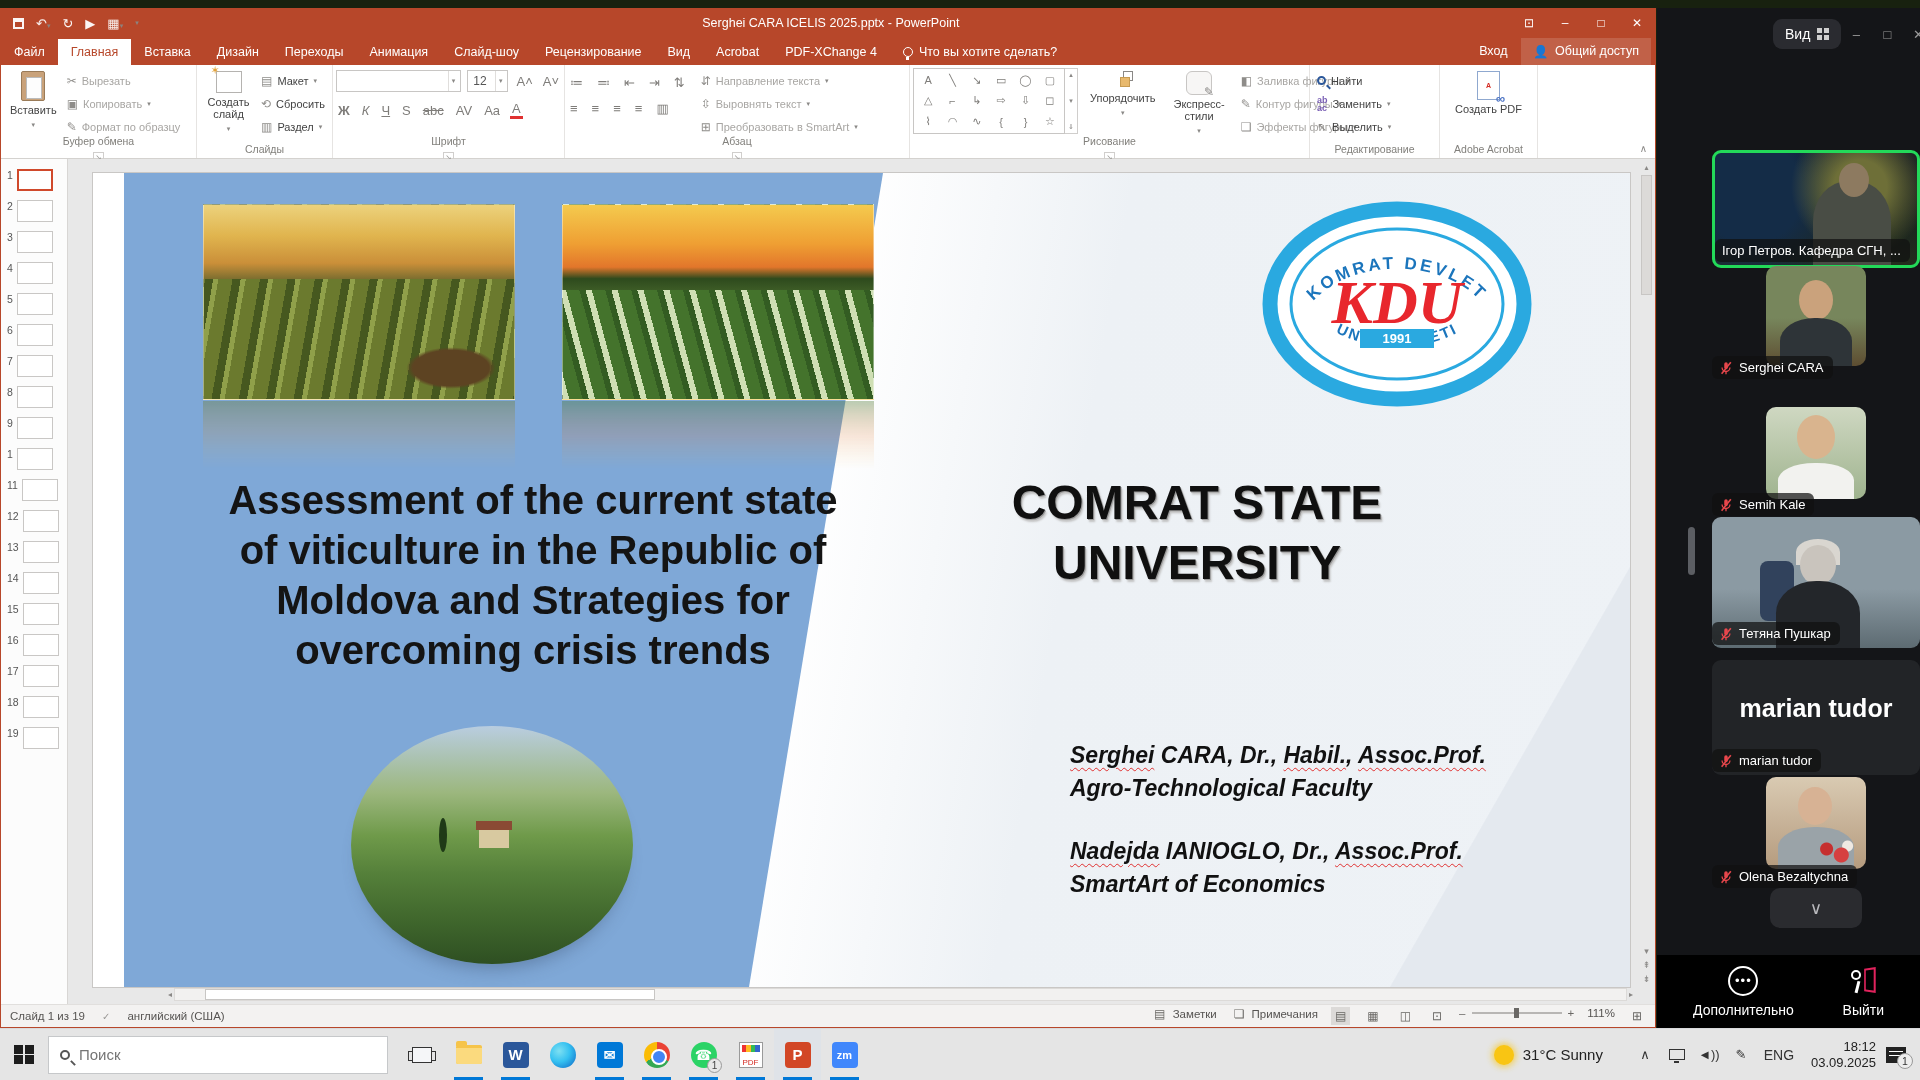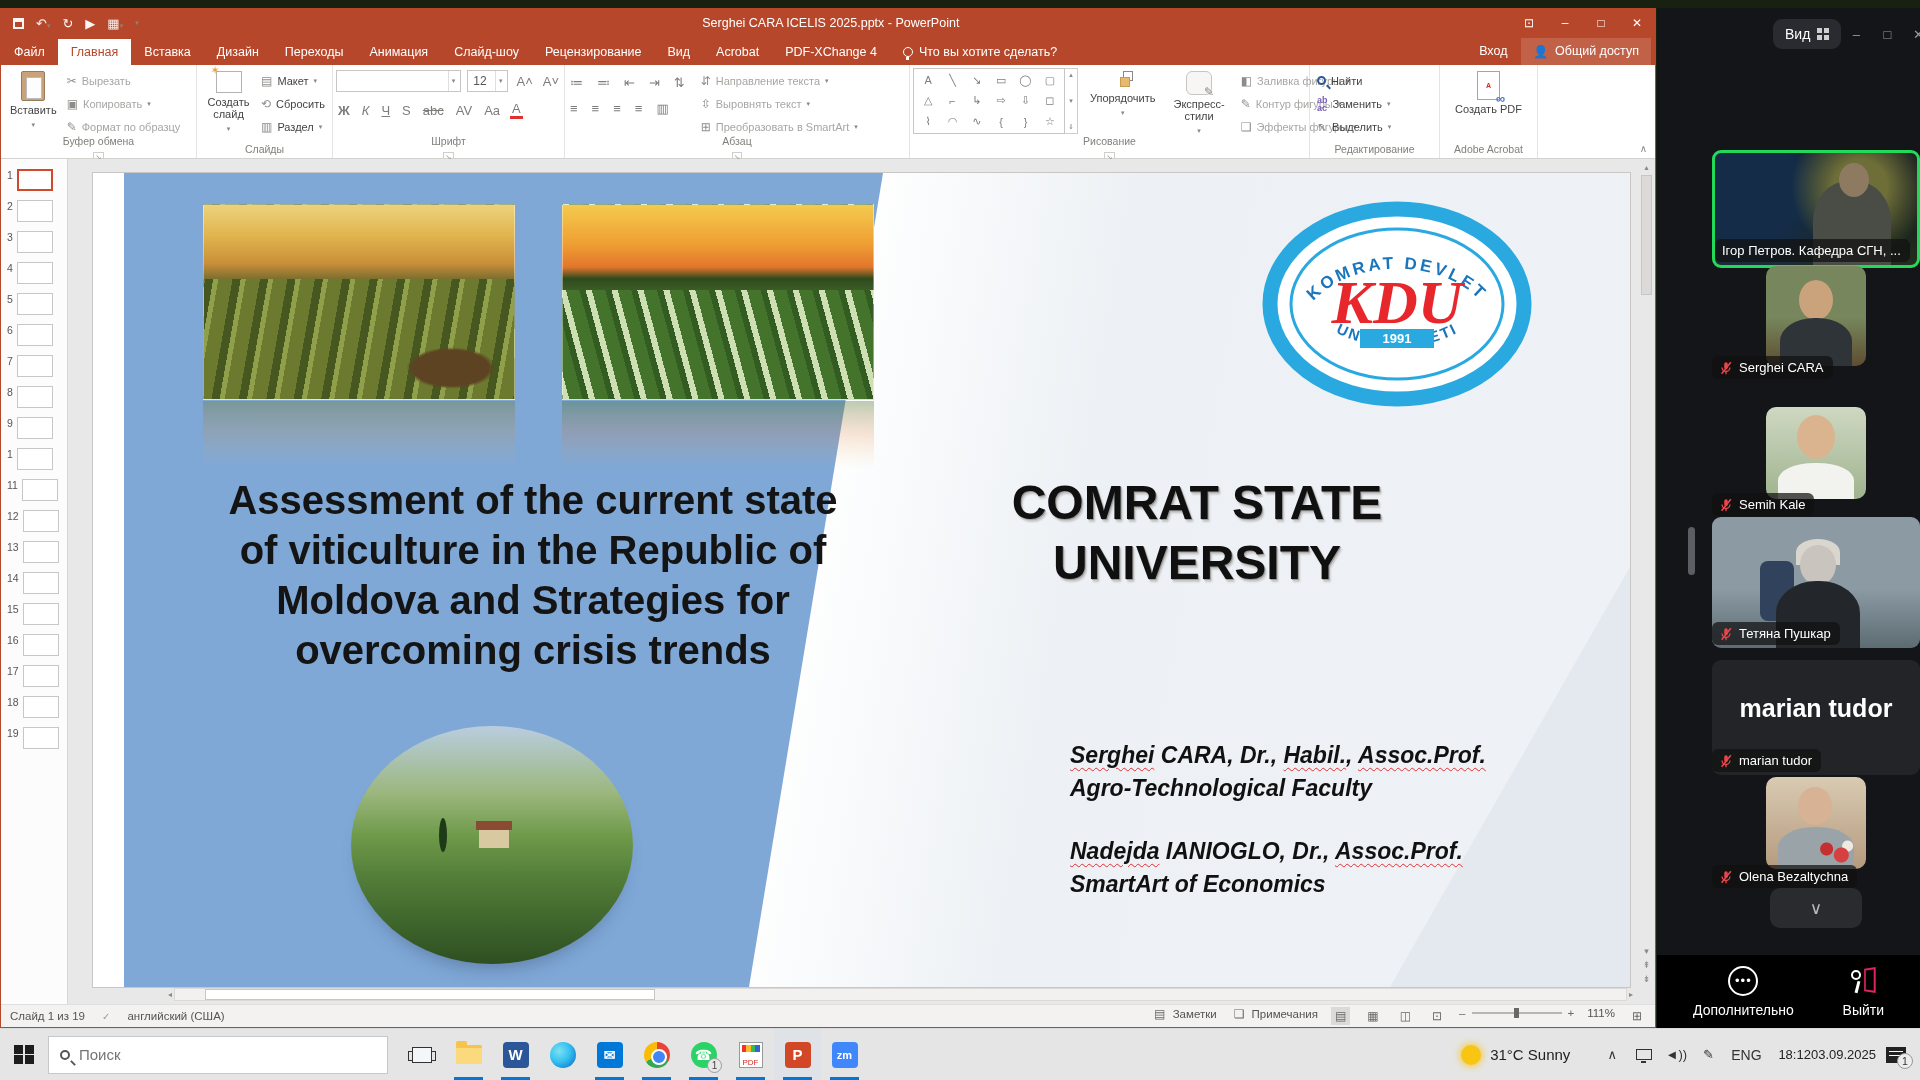--- a/index.html
+++ b/index.html
@@ -226,21 +226,21 @@
   .pdfx:before { content:""; position:absolute; top:2px; left:2px; right:2px; height:7px;
     background:linear-gradient(90deg,#e33 0 25%,#fb2 0 50%,#3b5 0 75%,#36c 0 100%); }
   .pptb { background:#d24726; }
   .zmb { background:#4087fc; font-size:11px; font-weight:bold; }
   .weather { margin-left:auto; display:flex; align-items:center; gap:9px; font-size:15px; color:#222; padding-right:26px; }
   .sun { width:20px; height:20px; border-radius:50%; background:#f9c513; box-shadow:0 0 6px 2px rgba(249,197,19,.65); }
   .tray { display:flex; align-items:center; gap:0; height:100%; }
   .tico { width:32px; height:100%; display:flex; align-items:center; justify-content:center; font-size:13px; color:#333; }
   .moni { width:16px; height:11px; border:1.5px solid #333; position:relative; }
   .moni:after { content:""; position:absolute; left:4px; bottom:-4px; width:5px; height:2px; background:#333; }
-  .clockb { display:flex; align-items:flex-end; justify-content:center; font-size:13px; line-height:16px; padding:0 10px; color:#222; }
+  .clockb { display:flex; flex-direction:column; align-items:flex-end; justify-content:center; font-size:13px; line-height:16px; padding:0 10px; color:#222; }
   .notif { width:20px; height:16px; border:1.5px solid #222; background:#222; position:relative; margin-right:14px; }
   .notif i { position:absolute; left:2px; right:2px; height:1.5px; background:#fff; }
   .notif .nbadge { position:absolute; right:-8px; bottom:-7px; width:16px; height:16px; border-radius:50%; background:#ededed; border:1px solid #999; color:#333; font-size:10.5px; display:flex; align-items:center; justify-content:center; }
 </style>
 </head>
 <body>
 
 <div id="ppt">
 
   <div class="tbar">

